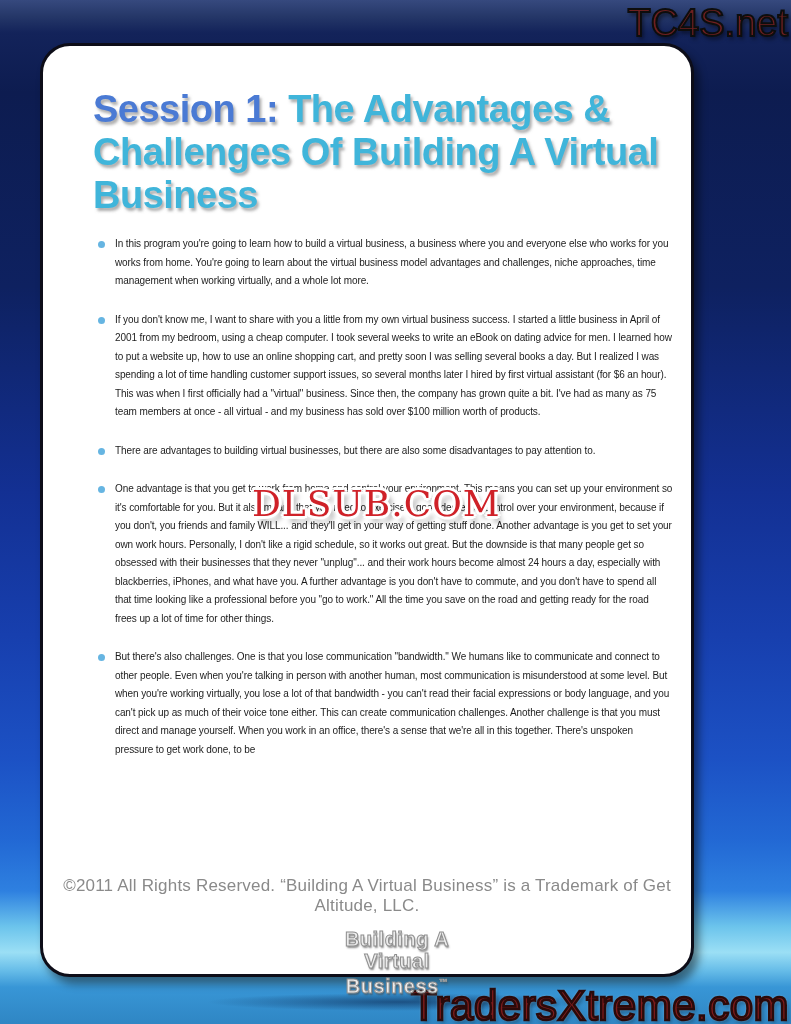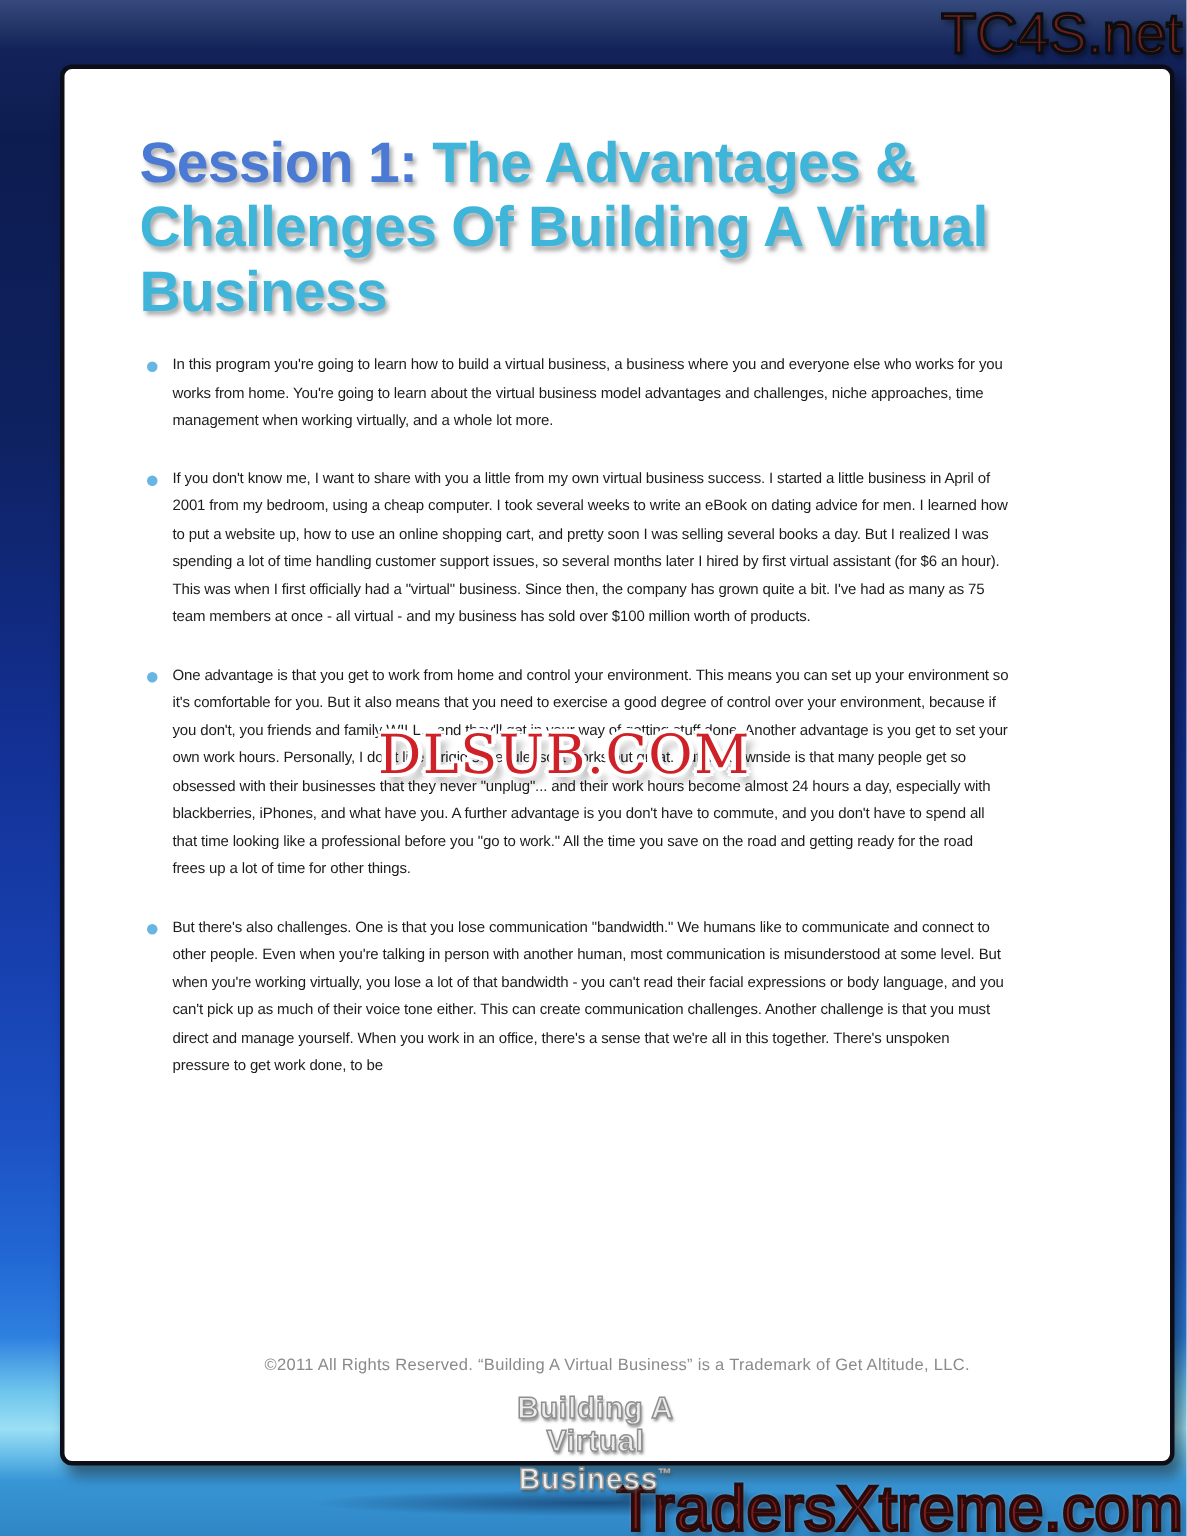--- a/index.html
+++ b/index.html
@@ -8,22 +8,22 @@
     font-family:"Liberation Sans",sans-serif;
     background:linear-gradient(180deg,
       #36497e 0%, #253768 1.6%, #13235a 3.2%, #0d1c50 9%,
       #0e2160 28%, #133093 48%, #173fae 62%, #1c51c4 74%,
       #2268d4 82%, #2e80e0 87%, #6cc4ec 90.5%, #9bdff5 93%,
       #66bce8 94.8%, #3896d6 96.4%, #2f86c4 100%);
   }
 
   
   .card{
-    position:absolute;left:40px;top:43px;width:743px;height:934px;
-    background:#ffffff;border:3px solid #0d0d18;border-radius:8px;
+    position:absolute;left:40px;top:43px;width:654px;height:934px;
+    background:#ffffff;border:3px solid #0d0d18;border-radius:30px;
     box-sizing:border-box;
     box-shadow:5px 7px 9px rgba(0,0,0,0.45);
     padding:0 68px 0 50px;
   }
   h1.title{
     margin:42px 0 18px 0;width:608px;
     font-size:38px;line-height:43px;font-weight:bold;letter-spacing:-0.5px;
     text-shadow:2px 3px 3px rgba(105,105,105,0.55);
   }
   .title .t1{color:#4a7ad4;}
@@ -36,21 +36,21 @@
     position:relative;padding-left:17px;margin-bottom:20px;
     font-size:10px;line-height:18.5px;color:#1c1c1c;letter-spacing:-0.1px;
   }
   ul.bullets li::before{
     content:"";position:absolute;left:0;top:6px;width:7px;height:7px;
     border-radius:50%;background:#66b5e2;
   }
 
   .footer{
     position:absolute;left:0;right:0;bottom:58px;text-align:center;
-    font-size:11px;color:#8a8a8a;letter-spacing:0.2px;
+    font-size:17px;color:#8a8a8a;letter-spacing:0.2px;
   }
 
   
   .wm-top{
     position:absolute;top:2px;right:3px;z-index:6;
     font-size:38px;font-weight:normal;letter-spacing:0px;
     color:#6e2020;-webkit-text-stroke:2px #0d0d0d;
     text-shadow:2px 3px 4px rgba(0,0,0,0.65);
   }
   .wm-center{
@@ -87,20 +87,21 @@
 <body>
 
 <div class="wm-top">TC4S.net</div>
 
 <div class="card">
   <h1 class="title"><span class="t1">Session 1: </span><span class="t2">The Advantages &amp; Challenges Of Building A Virtual Business</span></h1>
 
   <ul class="bullets">
     <li>In this program you're going to learn how to build a virtual business, a business where you and everyone else who works for you works from home. You're going to learn about the virtual business model advantages and challenges, niche approaches, time management when working virtually, and a whole lot more.</li>
     <li>If you don't know me, I want to share with you a little from my own virtual business success. I started a little business in April of 2001 from my bedroom, using a cheap computer. I took several weeks to write an eBook on dating advice for men. I learned how to put a website up, how to use an online shopping cart, and pretty soon I was selling several books a day. But I realized I was spending a lot of time handling customer support issues, so several months later I hired by first virtual assistant (for $6 an hour). This was when I first officially had a "virtual" business. Since then, the company has grown quite a bit. I've had as many as 75 team members at once - all virtual - and my business has sold over $100 million worth of products.</li>
+    <li>There are advantages to building virtual businesses, but there are also some disadvantages to pay attention to.</li>
     <li>One advantage is that you get to work from home and control your environment. This means you can set up your environment so it's comfortable for you. But it also means that you need to exercise a good degree of control over your environment, because if you don't, you friends and family WILL... and they'll get in your way of getting stuff done. Another advantage is you get to set your own work hours. Personally, I don't like a rigid schedule, so it works out great. But the downside is that many people get so obsessed with their businesses that they never "unplug"... and their work hours become almost 24 hours a day, especially with blackberries, iPhones, and what have you. A further advantage is you don't have to commute, and you don't have to spend all that time looking like a professional before you "go to work." All the time you save on the road and getting ready for the road frees up a lot of time for other things.</li>
     <li>But there's also challenges. One is that you lose communication "bandwidth." We humans like to communicate and connect to other people. Even when you're talking in person with another human, most communication is misunderstood at some level. But when you're working virtually, you lose a lot of that bandwidth - you can't read their facial expressions or body language, and you can't pick up as much of their voice tone either. This can create communication challenges. Another challenge is that you must direct and manage yourself. When you work in an office, there's a sense that we're all in this together. There's unspoken pressure to get work done, to be</li>
   </ul>
 
   <div class="footer">©2011 All Rights Reserved. “Building A Virtual Business” is a Trademark of Get Altitude, LLC.</div>
 </div>
 
 <div class="wm-center">DLSUB.COM</div>
 
 <div class="logo-shadow"></div>

